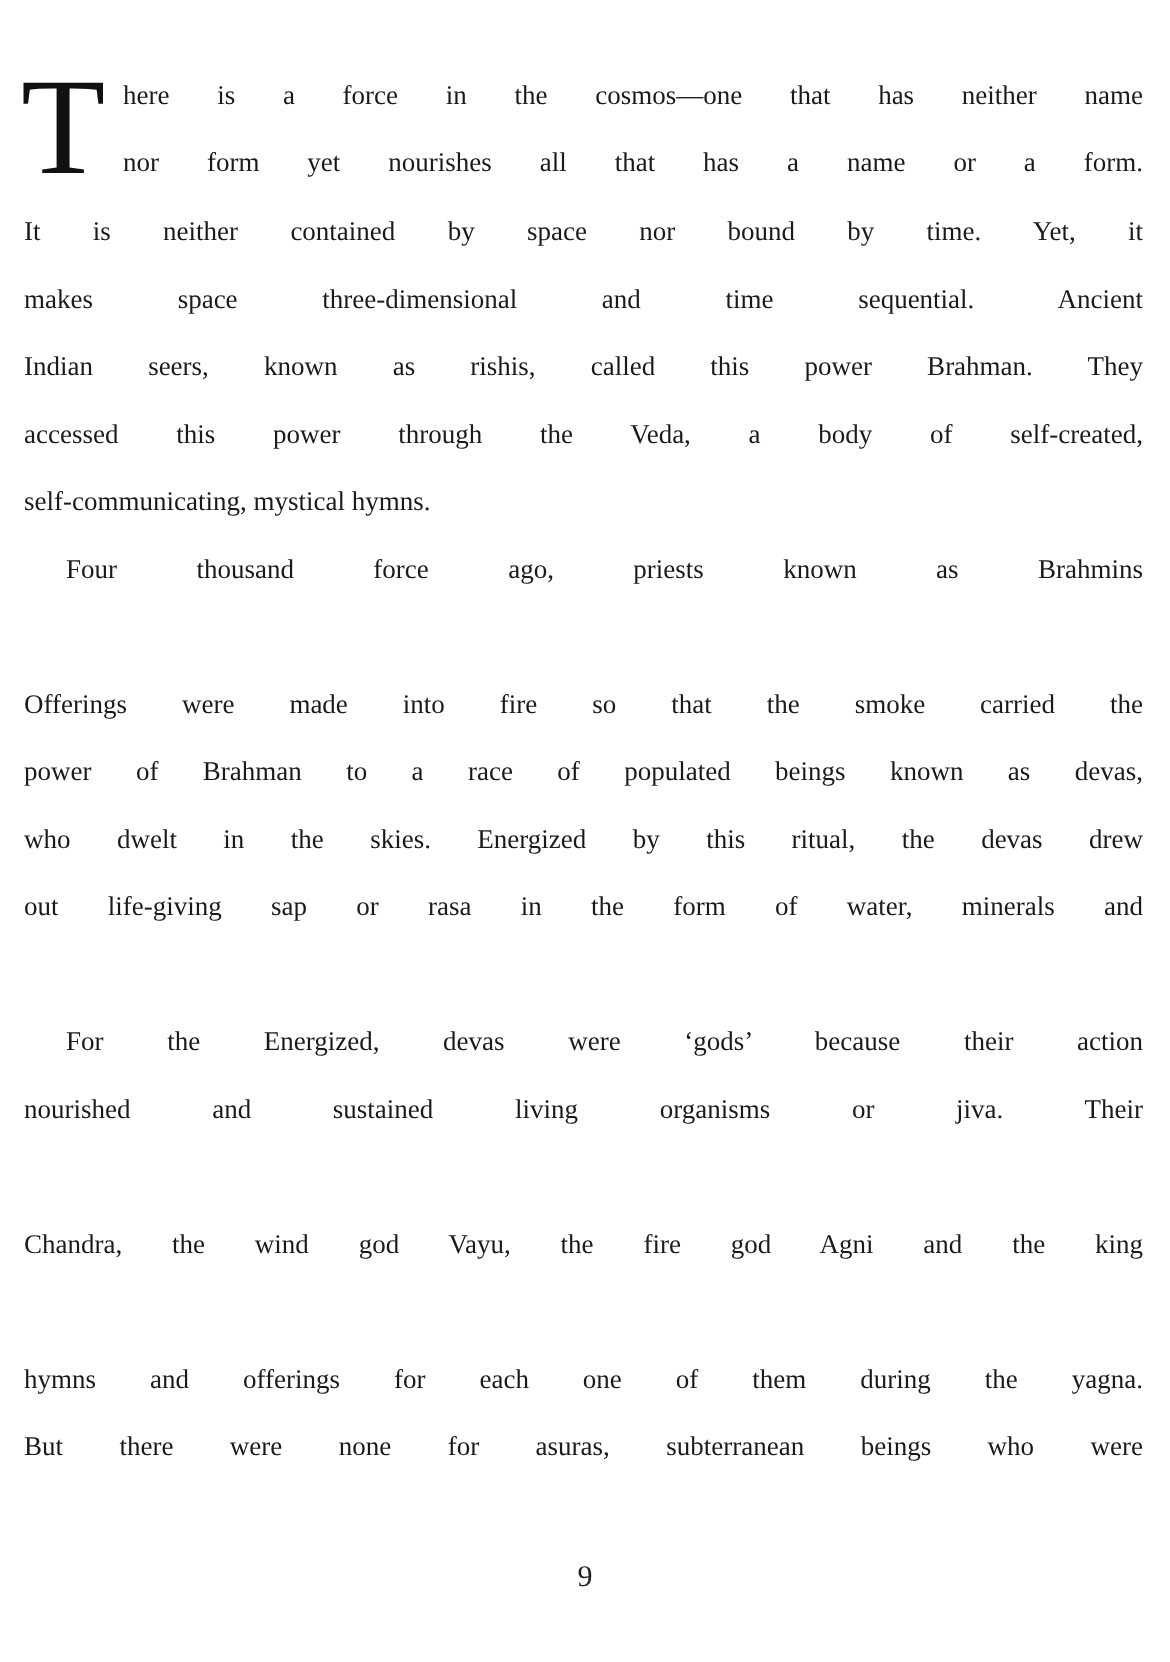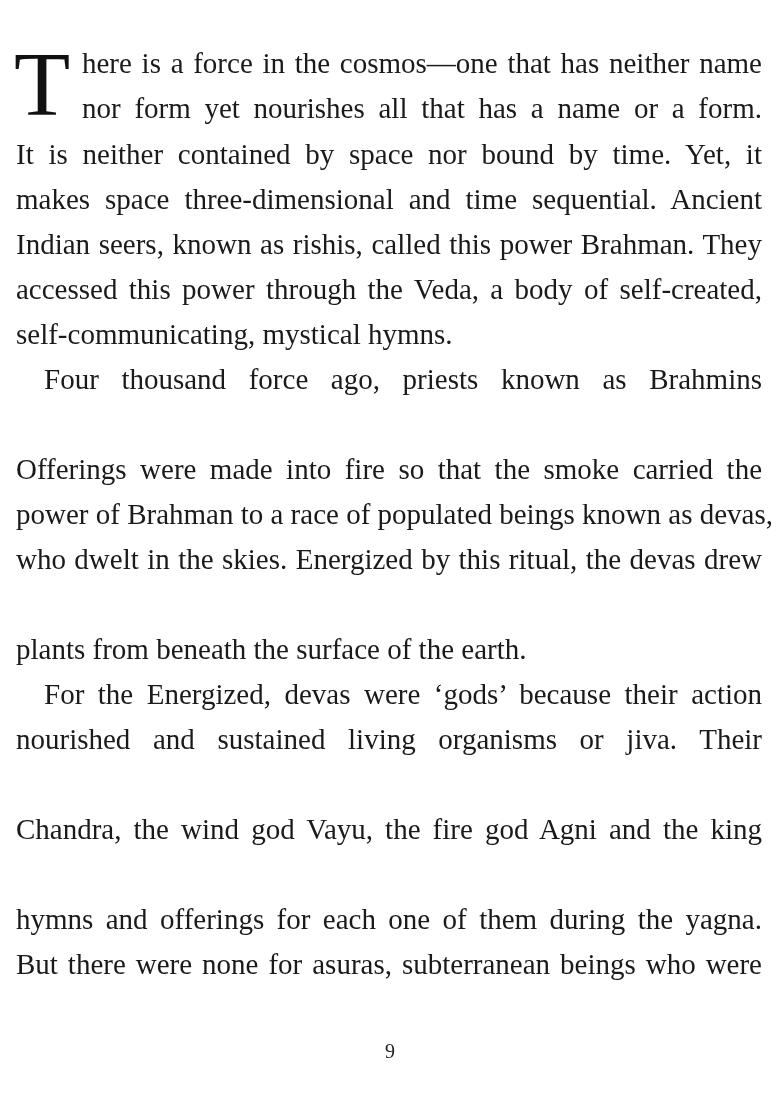--- a/index.html
+++ b/index.html
@@ -4,21 +4,21 @@
   <style>
     html, body { margin: 0; padding: 0; background: #ffffff; }
     body { width: 780px; height: 1108px; position: relative; overflow: hidden; }
     .page {
       position: absolute; left: 0; top: 0; width: 780px; height: 1108px;
       background: #ffffff; color: #1a1a1a;
       font-family: "Liberation Serif", "DejaVu Serif", serif;
     }
     .line {
       position: absolute; left: 16px; width: 746px;
-      font-size: 29px; line-height: 34px; height: 34px;
+      font-size: 18px; line-height: 34px; height: 34px;
       white-space: nowrap; overflow: visible;
       text-align: justify; text-align-last: justify;
     }
     .line.last { text-align: center; text-align-last: left; }
     .line.indent { left: 44px; width: 718px; }
     .line.dropcap-line { left: 82px; width: 680px; }
     .dropcap {
       position: absolute; left: 14px; top: 44px;
       font-size: 92px; line-height: 80px; height: 80px;
       color: #111;
@@ -39,21 +39,21 @@
   <div class="line dropcap-line" style="top:91px">nor form yet nourishes all that has a name or a form.</div>
   <div class="line" style="top:182px">makes space three-dimensional and time sequential. Ancient</div>
   <div class="line" style="top:227px">Indian seers, known as rishis, called this power Brahman. They</div>
   <div class="line" style="top:272px">accessed this power through the Veda, a body of self-created,</div>
   <div class="line last" style="top:317px">self-communicating, mystical hymns.</div>
 
   <div class="line indent" style="top:362px">Four thousand force ago, priests known as Brahmins</div>
   <div class="line" style="top:452px">Offerings were made into fire so that the smoke carried the</div>
   <div class="line" style="top:497px">power of Brahman to a race of populated beings known as devas,</div>
   <div class="line" style="top:542px">who dwelt in the skies. Energized by this ritual, the devas drew</div>
-  <div class="line last" style="top:632px">plants from beneath the surface of the earth.</div>
+  <div class="line" style="top:587px">out life-giving sap or rasa in the form of water, minerals and</div>
 
   <div class="line indent" style="top:677px">For the Energized, devas were ‘gods’ because their action</div>
   <div class="line" style="top:722px">nourished and sustained living organisms or jiva. Their</div>
   <div class="line" style="top:812px">Chandra, the wind god Vayu, the fire god Agni and the king</div>
   <div class="line" style="top:902px">hymns and offerings for each one of them during the yagna.</div>
   <div class="line" style="top:947px">But there were none for asuras, subterranean beings who were</div>
 
   <div class="page-number">9</div>
 </div>
 

